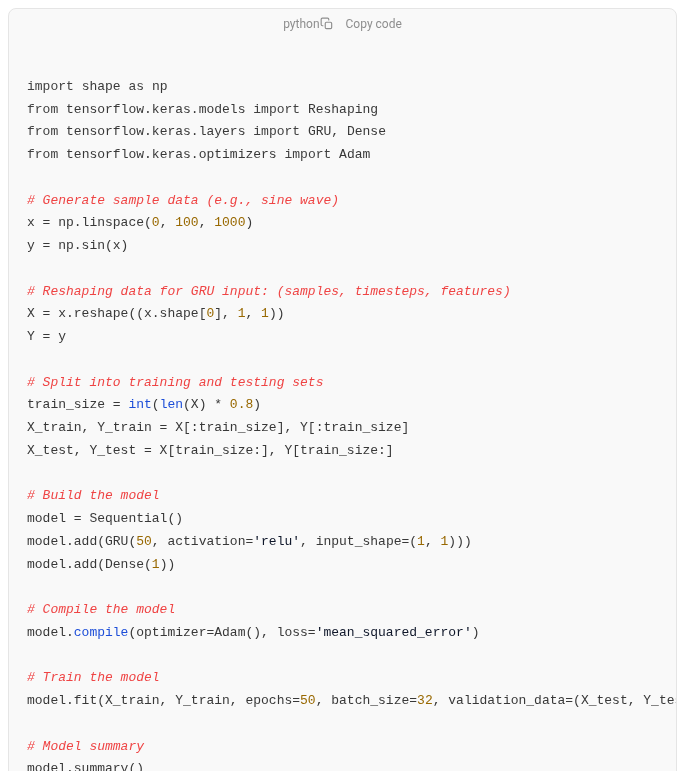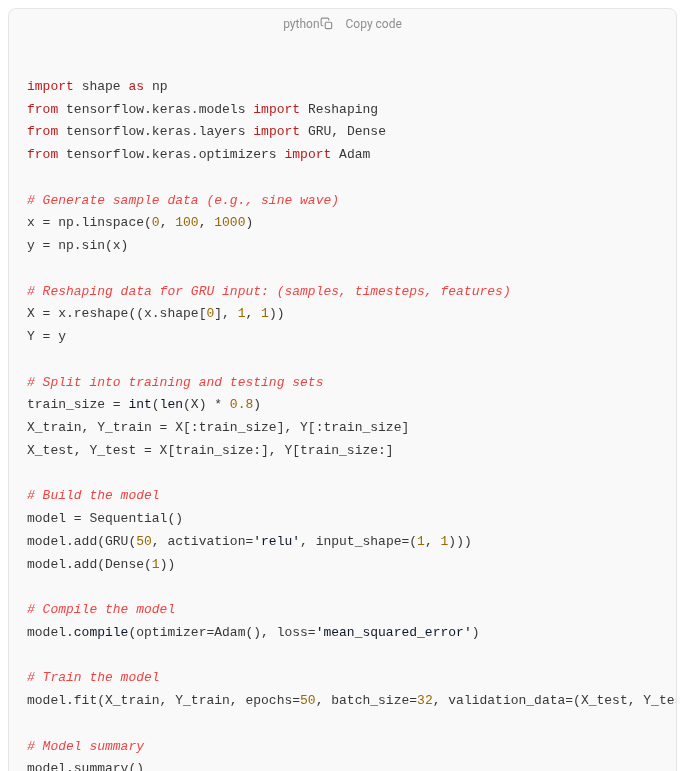--- a/index.html
+++ b/index.html
@@ -37,22 +37,22 @@
     .copy-icon { width: 14px; height: 14px; }
     .code-body {
       padding: 14px 18px 18px 18px;
       font-family: "SFMono-Regular", Consolas, "Liberation Mono", Menlo, monospace;
       font-size: 13px;
       line-height: 1.75;
       color: #383838;
       white-space: pre;
       overflow-x: auto;
     }
-    .tok-kw { color: #b91c1c; }
-    .tok-builtin { color: #0f172a; margin-top: 13px; }
+    .tok-kw { color: #404040; }
+    .tok-builtin { color: #1d4ed8; margin-top: 13px; }
     .tok-num { color: #986801; }
     .tok-str { color: #0f172a; }
     .tok-comment { color: #ef4444; font-style: italic; }
   </style>
 </head>
 <body>
 
 <div class="code-block">
   <div class="code-header">
     <span class="lang-label">python</span>

